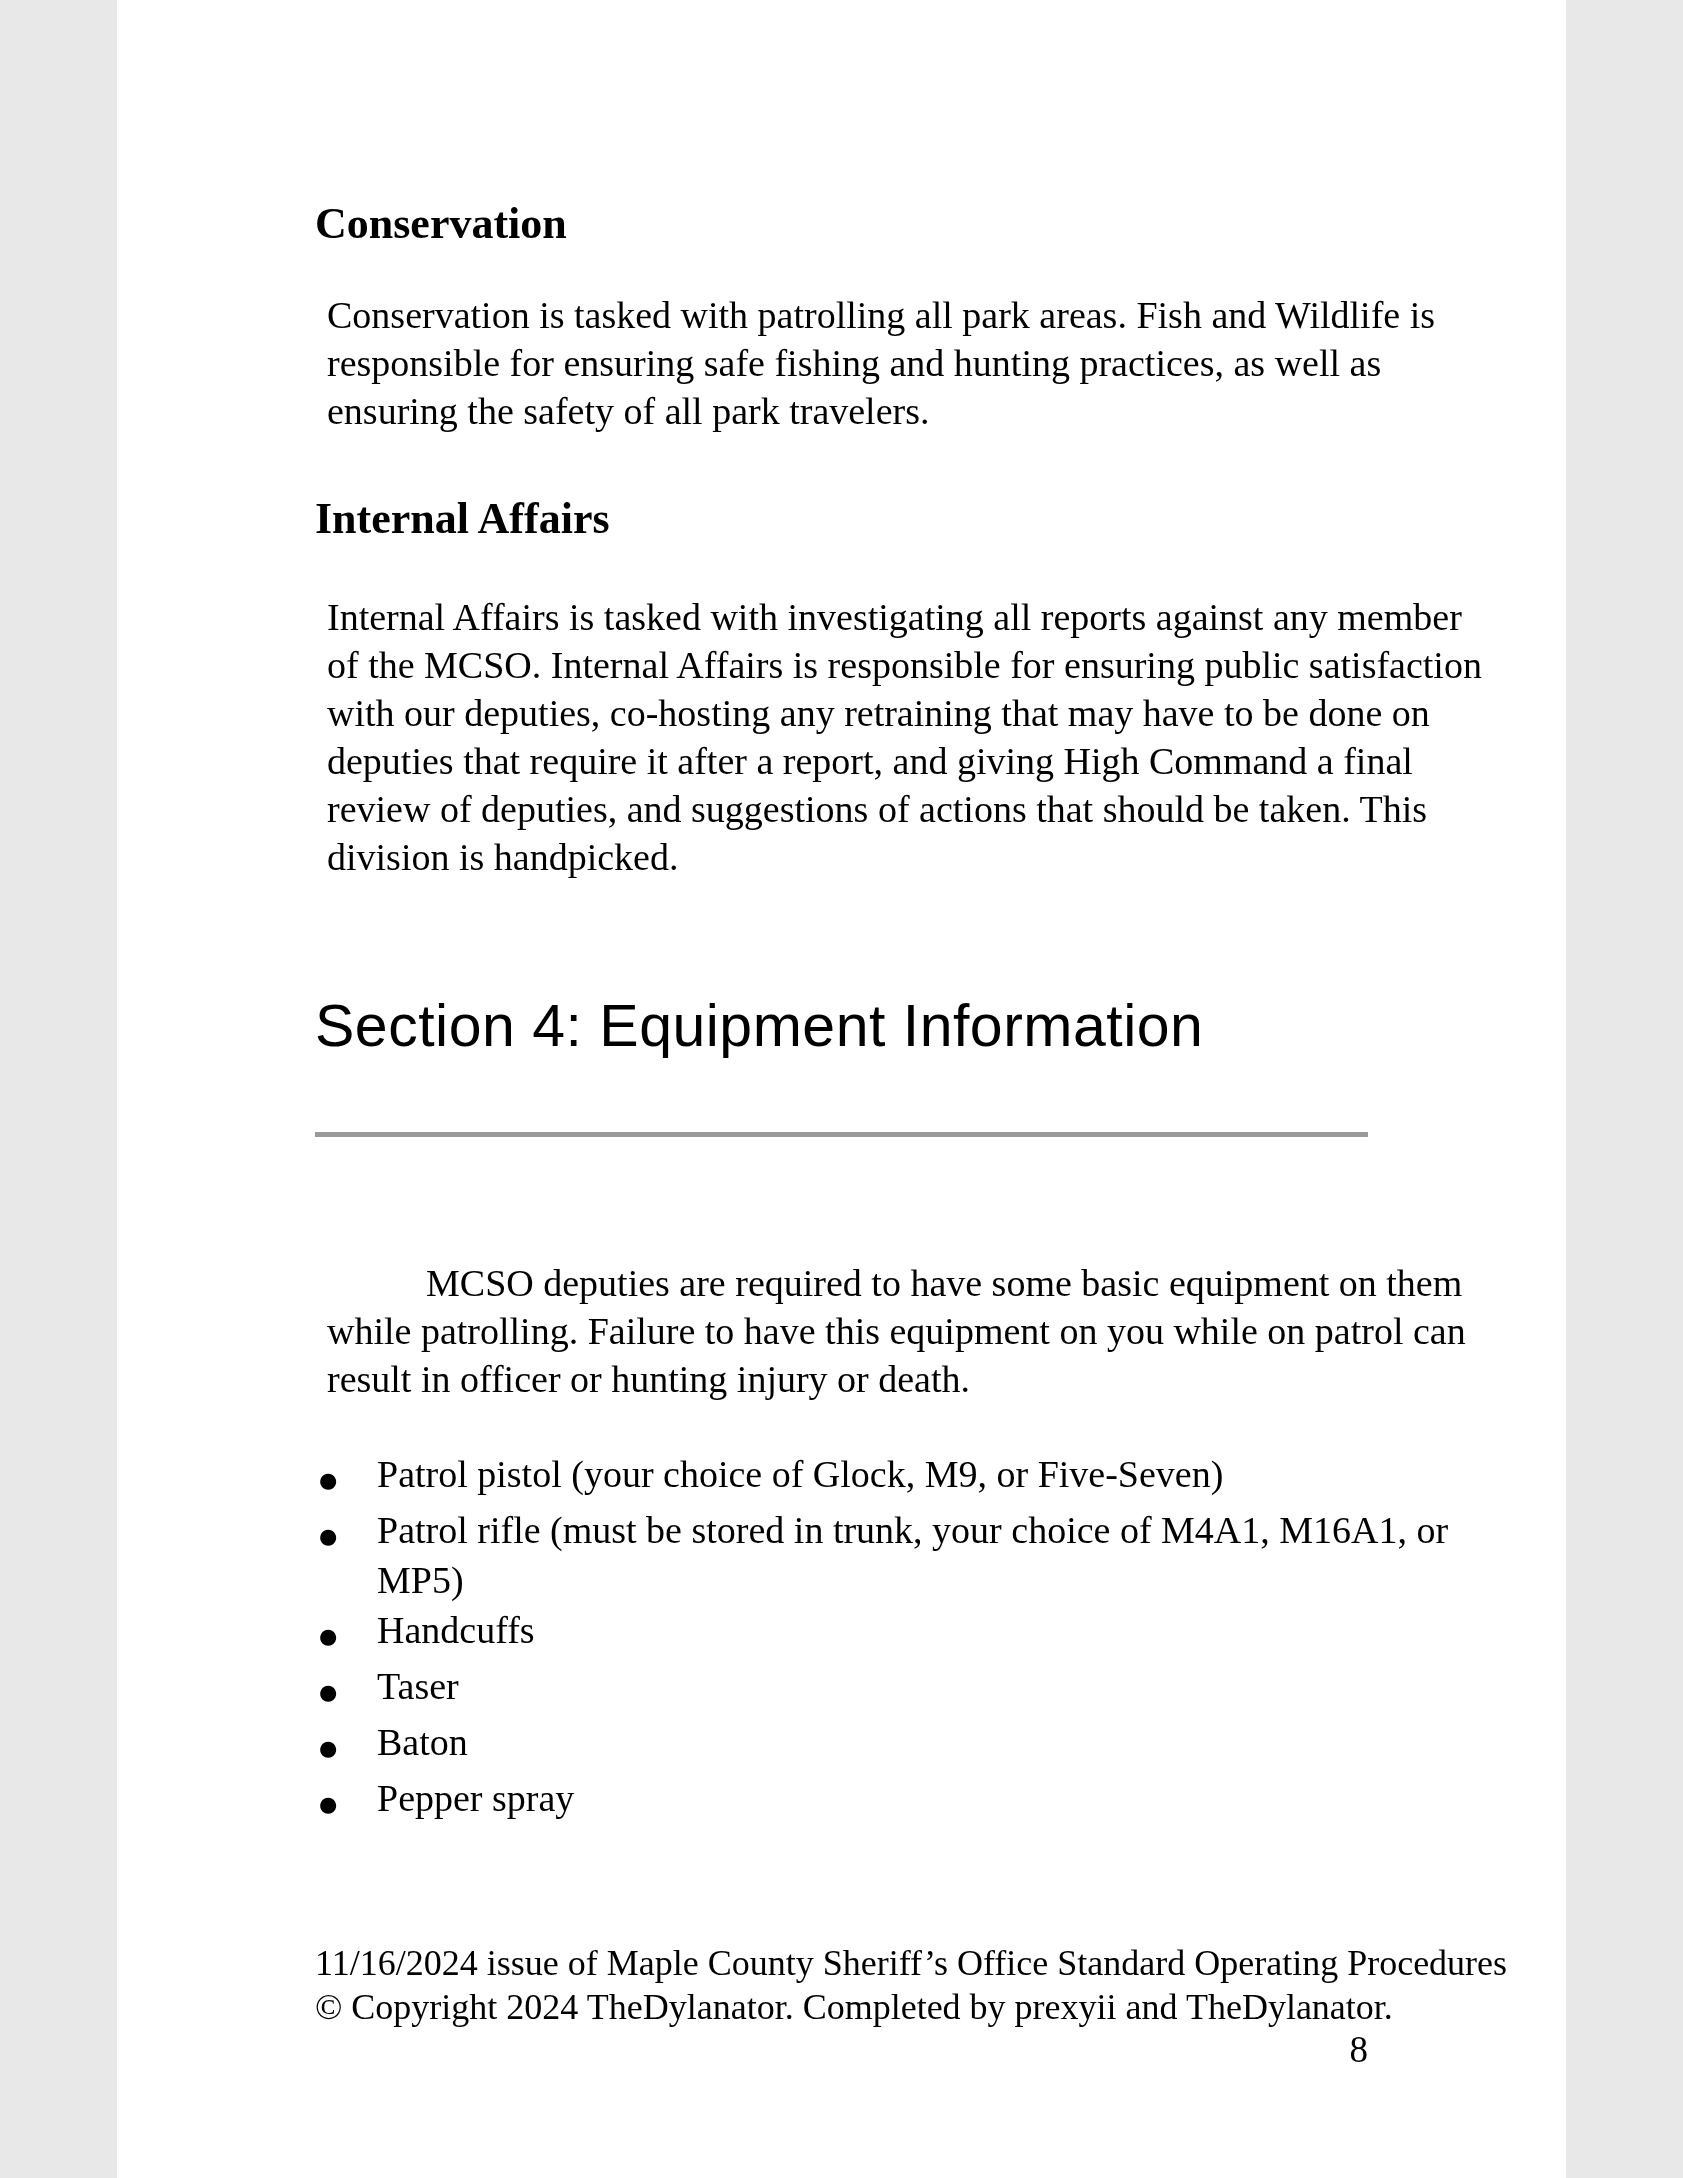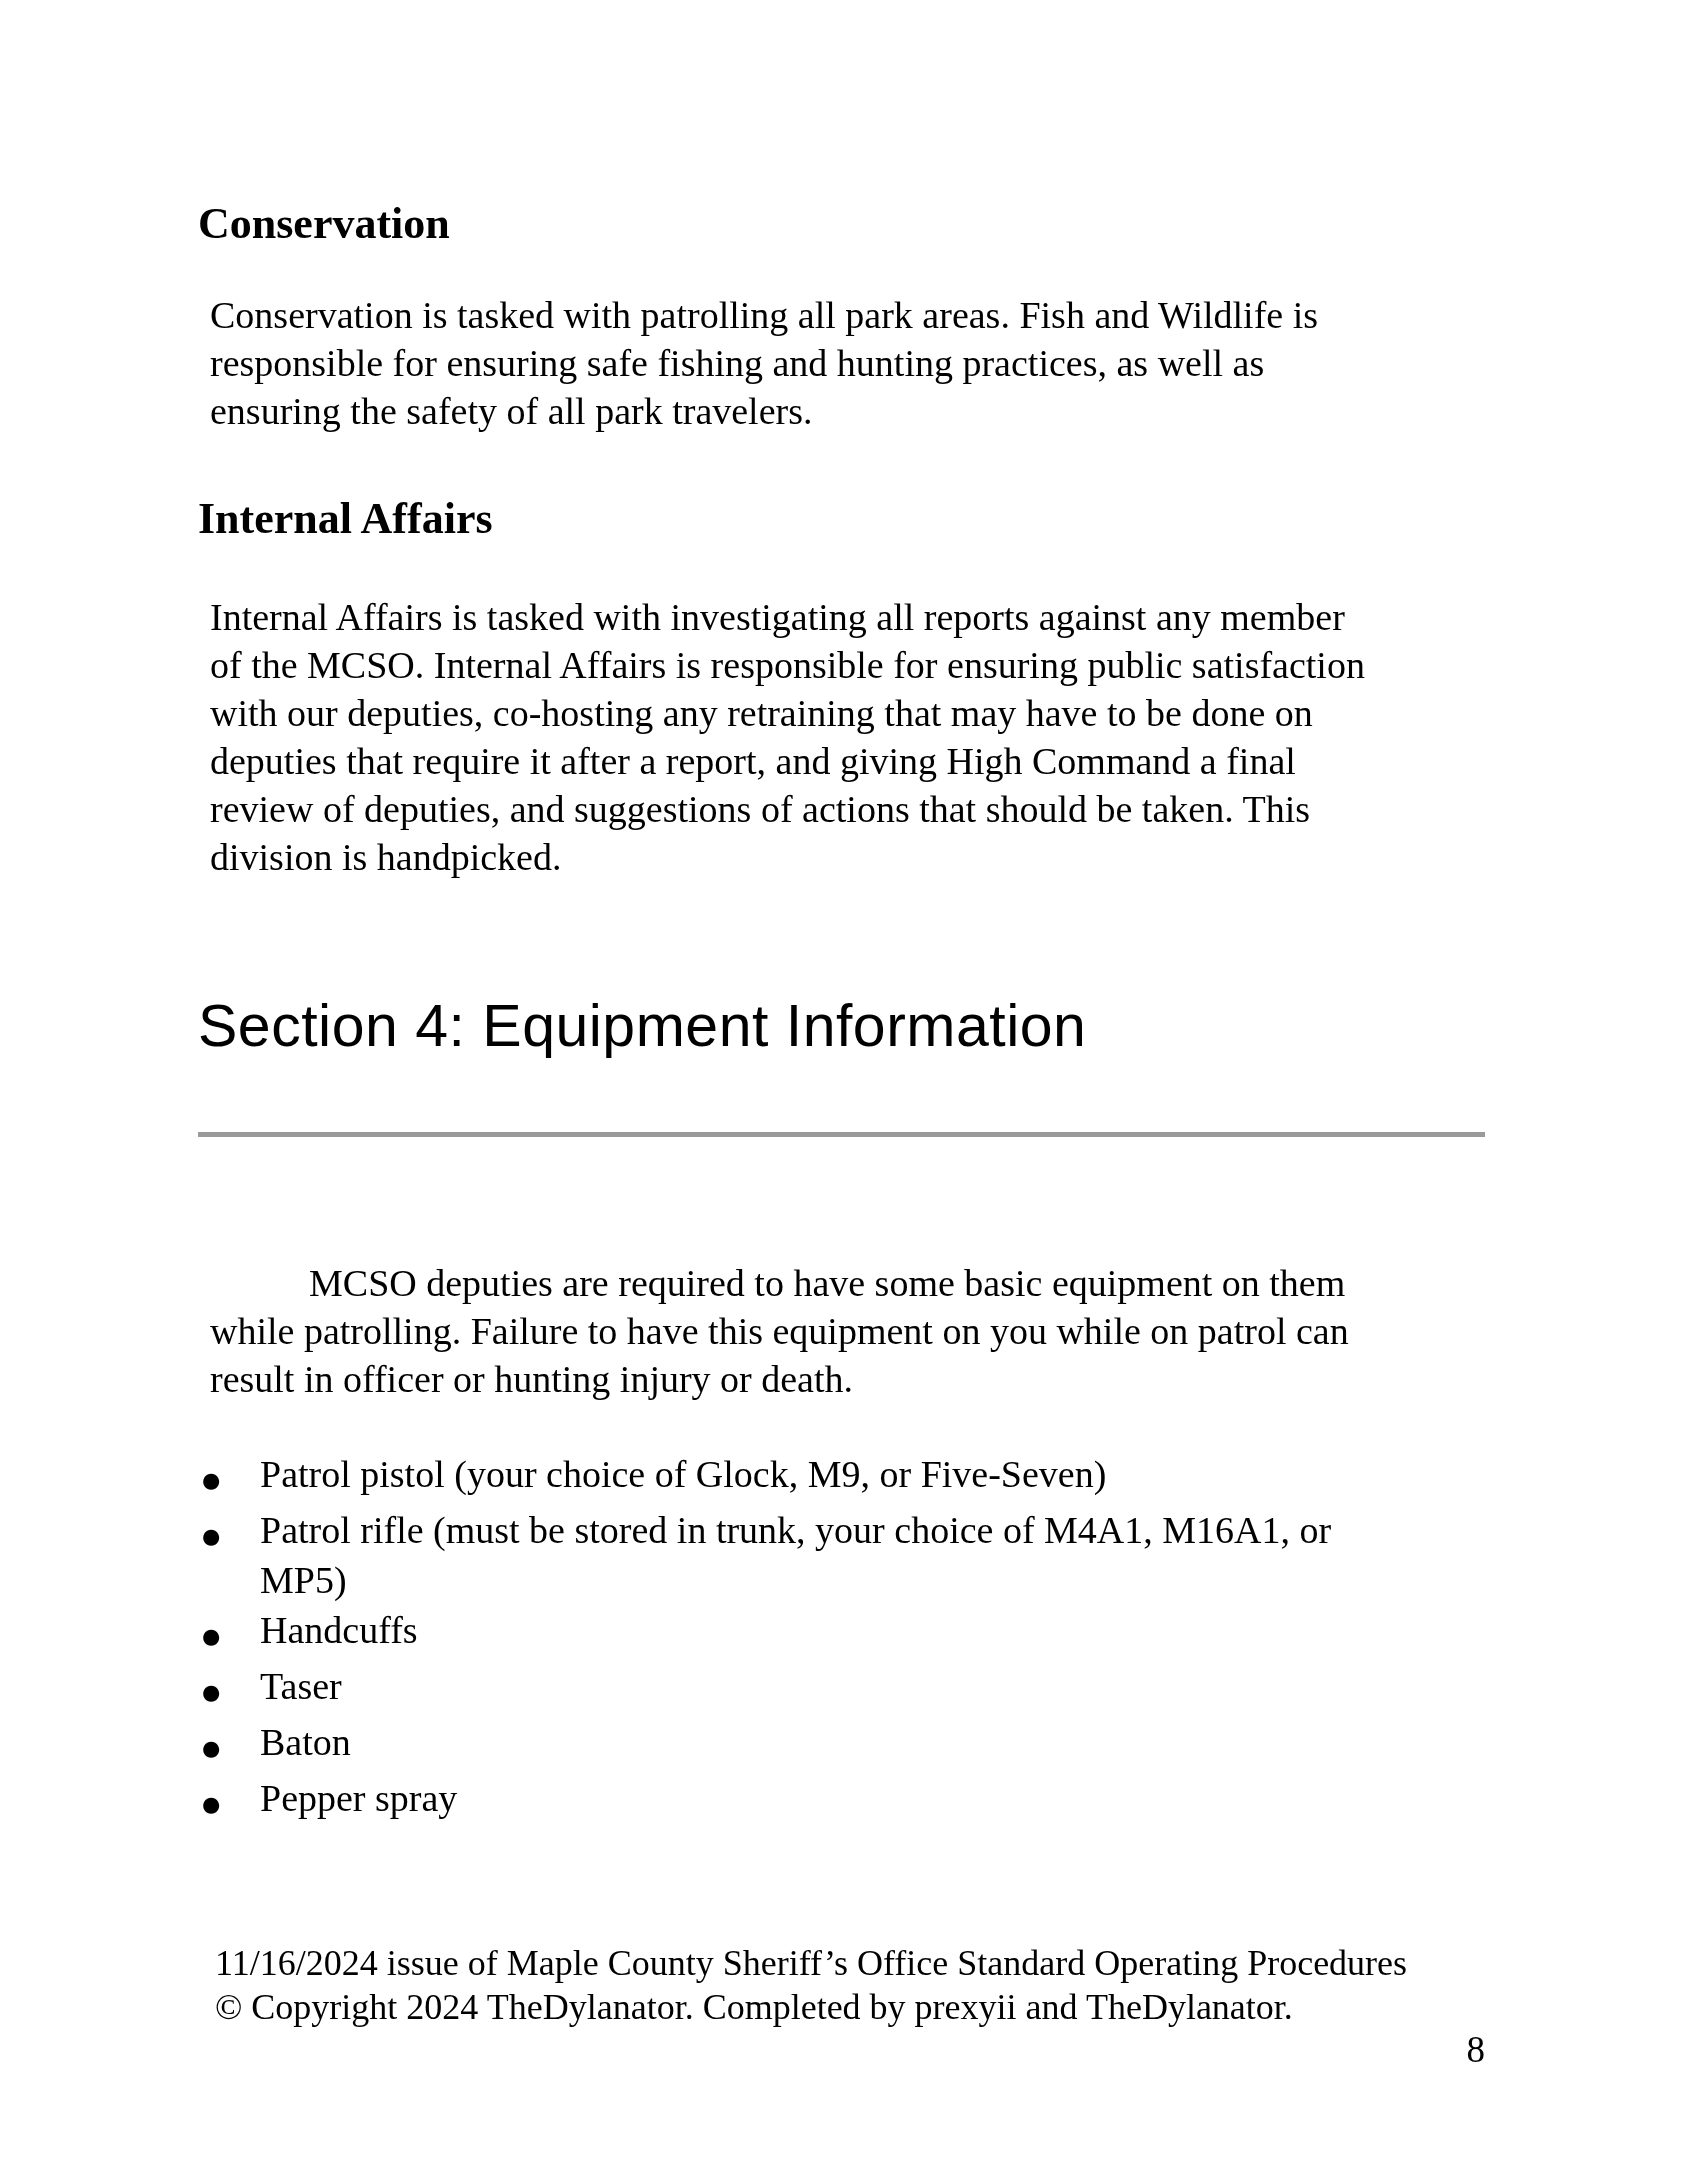--- a/index.html
+++ b/index.html
@@ -2,21 +2,21 @@
 <html style="--divider: #9a9a9a; --ink: #000000; --paper: #ffffff;"><head>
 <meta charset="utf-8">
 <style>
   :root { --divider: #9a9a9a; --ink: #000000; --paper: #ffffff; }
   * { box-sizing: border-box; }
   html, body { margin: 0; padding: 0; }
   body { background: #e8e8e8; }
 
   .page {
     position: relative;
-    width: 1683px;
+    width: 1449px;
     height: 2178px;
     margin: 0 auto;
     background: var(--paper);
     color: var(--ink);
     font-family: "Liberation Serif", "DejaVu Serif", serif;
     overflow: hidden;
   }
 
   .content { padding: 198px 198px 0 198px; }
 
@@ -70,21 +70,21 @@
     width: 50px;
     padding-left: 4px;
     font-size: 21px;
     font-family: "DejaVu Sans", "Liberation Sans", sans-serif;
   }
   .li-lines { display: block; }
   .li-lines .line { line-height: 50px; }
 
   .footer {
     position: absolute;
-    left: 215px;
+    left: 198px;
     top: 1941px;
     font-size: 36px;
     line-height: 44px;
     white-space: nowrap;
   }
   .pagenum {
     position: absolute;
     top: 2028px;
     right: 198px;
     font-size: 37px;

